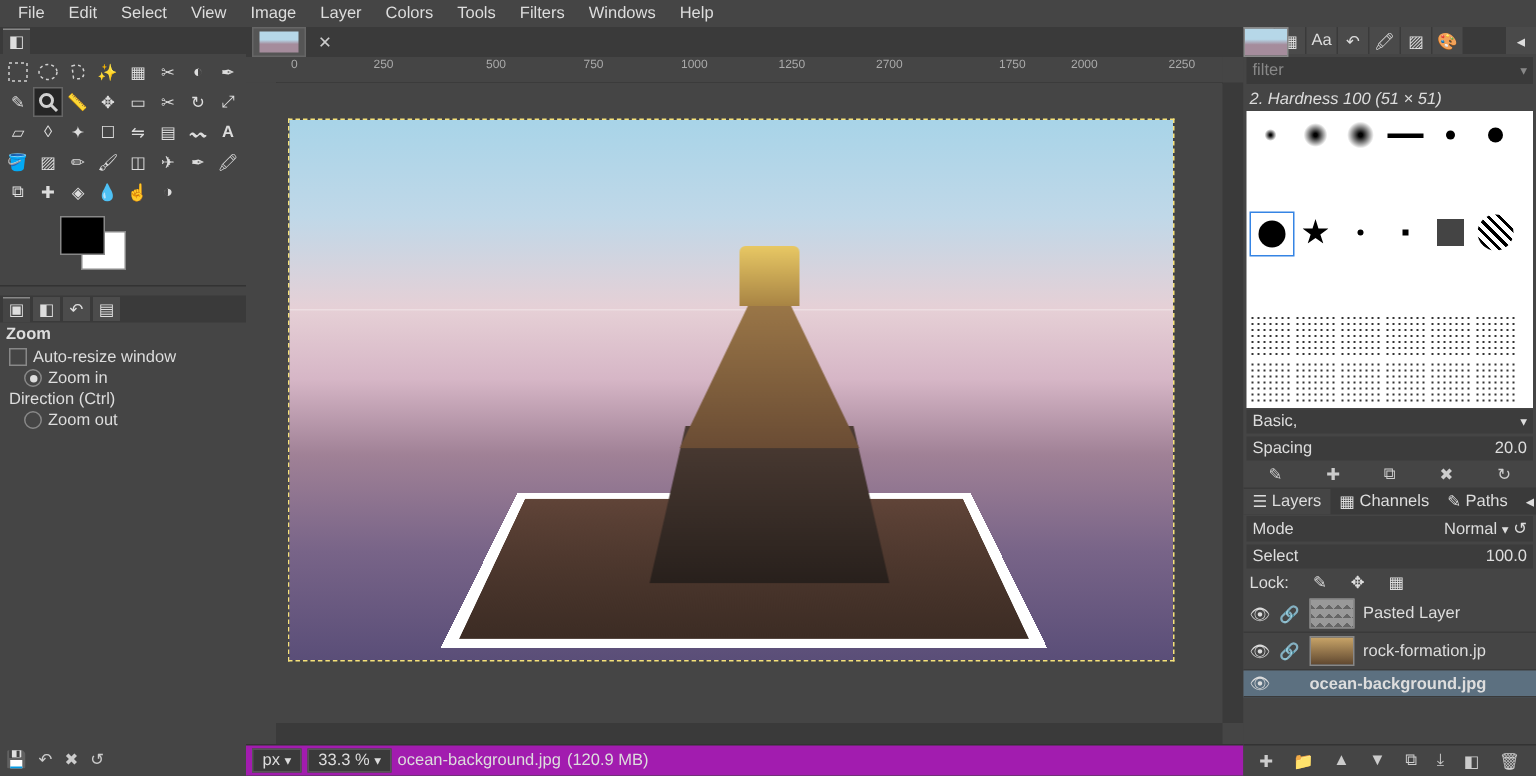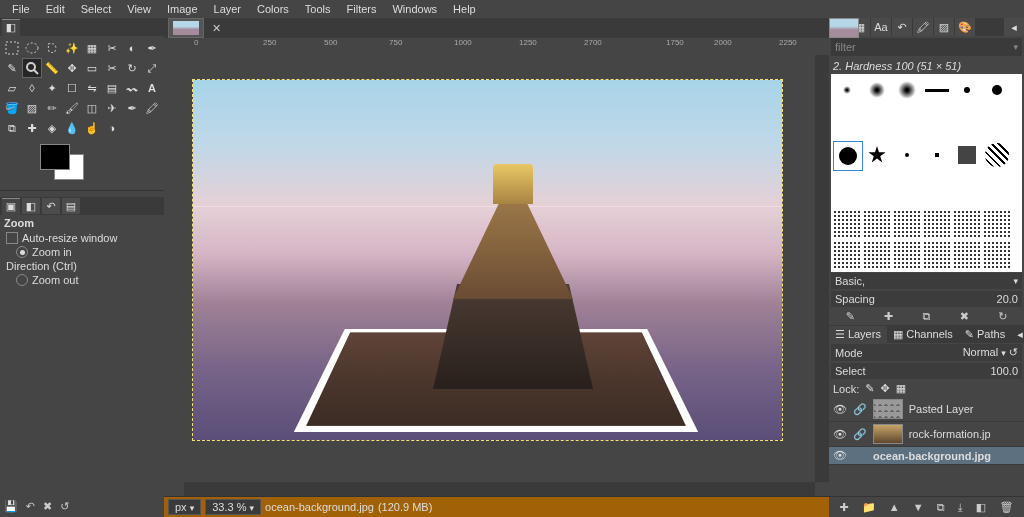--- a/index.html
+++ b/index.html
@@ -36,21 +36,21 @@
 .canvas{position:absolute;left:8px;top:24px;width:589px;height:360px;border:1px dashed #f6e27a}
 .ocean{position:absolute;inset:0;background:linear-gradient(to bottom,#a8d4e8 0%,#c0d8e8 18%,#e6d0d6 35%,#d6b6c6 48%,#a08196 62%,#786488 80%,#5a4e78 100%)}
 .horizon{position:absolute;top:35%;left:0;right:0;height:1px;background:rgba(255,255,255,0.3)}
 .photo-frame{position:absolute;left:130px;top:205px;width:330px;height:160px;transform:perspective(500px) rotateX(55deg);border:8px solid #fff;background:linear-gradient(#604438,#3c2c24)}
 .mountain{position:absolute;left:240px;top:84px;width:160px;height:225px}
 .mt-top{position:absolute;top:0;left:60px;width:40px;height:40px;background:linear-gradient(#e8c864,#a88444);border-radius:4px 4px 0 0}
 .mt-mid{position:absolute;top:35px;left:20px;width:120px;height:100px;background:linear-gradient(#9c7848,#6a4c34);clip-path:polygon(40% 0,60% 0,100% 100%,0 100%)}
 .mt-base{position:absolute;top:120px;left:0;width:160px;height:105px;background:linear-gradient(#4c3c34,#28201c);clip-path:polygon(15% 0,85% 0,100% 100%,0 100%)}
 .scroll-v{position:absolute;right:0;top:17px;bottom:14px;width:14px;background:#3a3a3a}
 .scroll-h{position:absolute;left:20px;right:14px;bottom:0;height:14px;background:#3a3a3a}
-.statusbar{height:20px;background:#a16207;display:flex;align-items:center;padding:0 4px;border-top:1px solid #333;gap:4px}
+.statusbar{height:20px;background:#a21caf;display:flex;align-items:center;padding:0 4px;border-top:1px solid #333;gap:4px}
 .sb-box{background:#3a3a3a;padding:1px 6px;border:1px solid #555}
 .rightdock{position:absolute;right:0;top:0;width:195px;bottom:0;background:#454545;display:flex;flex-direction:column}
 .dock-tabs{height:18px;background:#3a3a3a;display:flex;gap:1px}
 .dock-tabs .t{width:20px;height:18px;display:flex;align-items:center;justify-content:center;background:#4a4a4a}
 .dock-tabs .t.a{background:#454545;border-top:1px solid #888}
 .filterbox{height:18px;background:#3a3a3a;margin:2px;display:flex;align-items:center;padding:0 4px;color:#888;justify-content:space-between}
 .brush-title{padding:2px 4px;font-style:italic}
 .brush-grid{display:grid;grid-template-columns:repeat(6,28px);gap:2px;padding:2px;background:#fff;margin:0 2px;height:130px;overflow:hidden}
 .brush-grid .b{width:28px;height:28px;display:flex;align-items:center;justify-content:center}
 .b .dot{width:18px;height:18px;background:#000;border-radius:50%}
@@ -70,21 +70,21 @@
 .layer-row{display:flex;align-items:center;padding:2px 4px;gap:6px;border-bottom:1px solid #3a3a3a}
 .layer-row.sel{background:#5c7080}
 .eye{width:14px;text-align:center}
 .ln-thumb{width:28px;height:18px;border:1px solid #888;background:#888}
 .ln-thumb.ocean{background:linear-gradient(#b6d7e8 40%,#a58c9c 60%)}
 .ln-thumb.rock{background:linear-gradient(#c8a468,#604830)}
 .ln-thumb.checker{background-image:linear-gradient(45deg,#666 25%,transparent 25%),linear-gradient(-45deg,#666 25%,transparent 25%);background-size:6px 6px;background-color:#999}
 .layer-btns{height:20px;background:#454545;display:flex;justify-content:space-around;align-items:center;padding:0 4px;color:#ccc;border-top:1px solid #333}
 .chk{width:10px;height:10px;border:1px solid #888;display:inline-block}
 .carrot{font-size:9px}
-.lockrow{display:flex;align-items:center;gap:6px;padding:2px 4px}
+.lockrow{display:flex;align-items:center;gap:16px;padding:2px 4px}
 </style>
 </head>
 <body>
 
 <div class="menubar">
   <div class="item">File</div>
   <div class="item">Edit</div>
   <div class="item">Select</div>
   <div class="item">View</div>
   <div class="item">Image</div>
@@ -197,21 +197,21 @@
   <div class="center">
     <div class="doc-tabs">
       <div class="doc-tab">
           <div class="thumb"></div>
         </div>
       <span class="closex">✕</span>
     </div>
     <div class="canvas-area">
       <div class="ruler-h">
         <span class="tick" style="left:10px">0</span>
-        <span class="tick" style="left:79px">250</span>
+        <span class="tick" style="left:65px">250</span>
         <span class="tick" style="left:140px">500</span>
         <span class="tick" style="left:205px">750</span>
         <span class="tick" style="left:270px">1000</span>
         <span class="tick" style="left:335px">1250</span>
         <span class="tick" style="left:400px">2700</span>
         <span class="tick" style="left:482px">1750</span>
         <span class="tick" style="left:530px">2000</span>
         <span class="tick" style="left:595px">2250</span>
       </div>
       <div class="ruler-v"></div>

